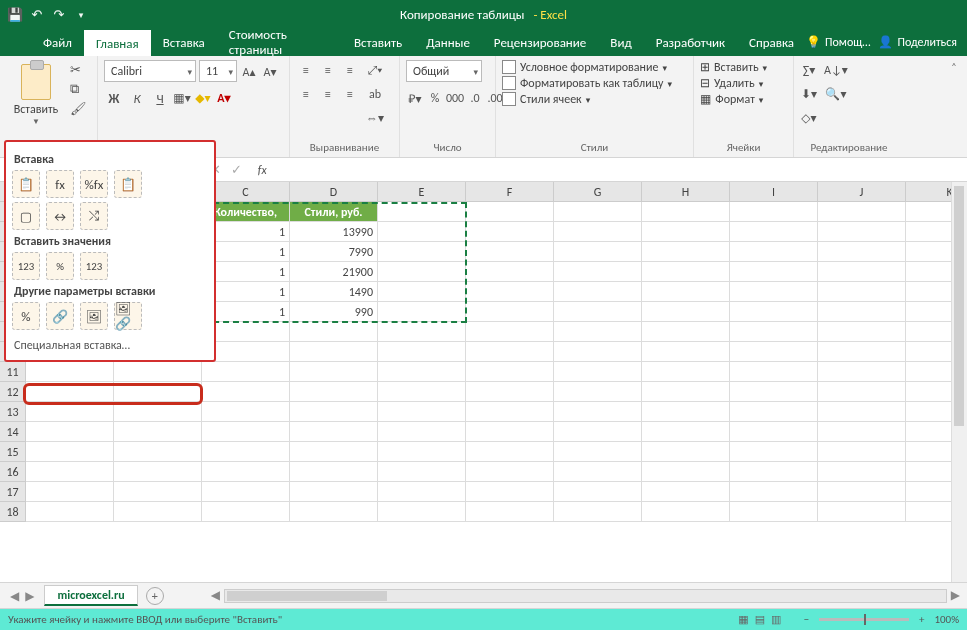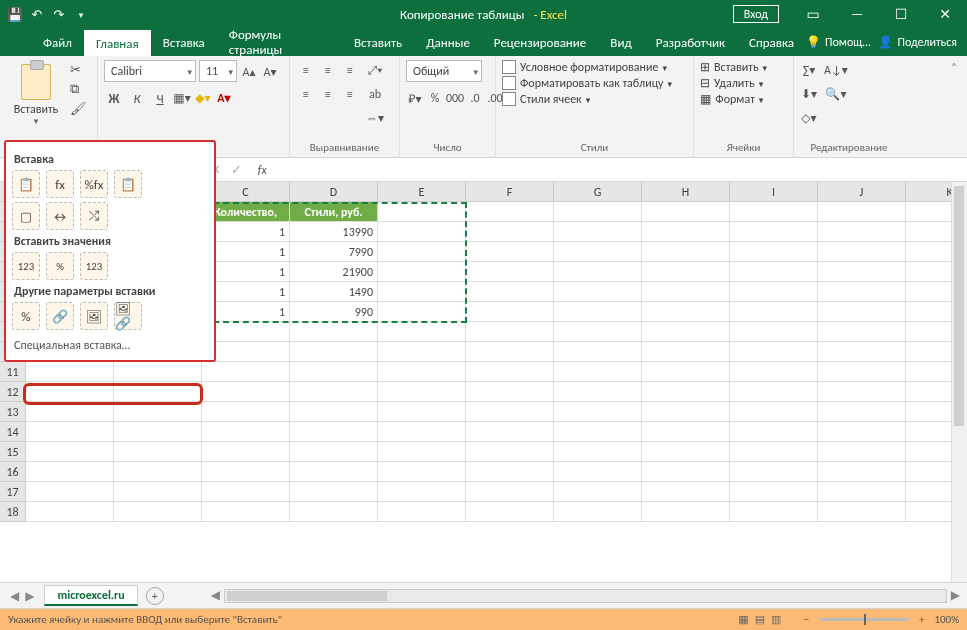--- a/index.html
+++ b/index.html
@@ -82,21 +82,21 @@
 
 
 .sheetbar { position: absolute; bottom: 22px; left: 0; right: 0; height: 26px; background: #f3f3f3; border-top: 1px solid #d5d5d5; display: flex; align-items: center; font-size: 12px; }
 .sheetbar .nav { display: flex; gap: 6px; padding: 0 10px; color: #888; }
 .sheetbar .tabx { padding: 2px 12px; border: 1px solid #ccc; border-bottom: 2px solid #0d6f3d; background: #fff; color: #0d6f3d; font-weight: 600; }
 .sheetbar .add { width: 18px; height: 18px; border: 1px solid #aaa; border-radius: 50%; display: flex; align-items: center; justify-content: center; margin-left: 8px; color: #666; }
 .hscroll { flex: 1; margin: 0 20px 0 60px; height: 14px; background: #e9e9e9; border: 1px solid #ccc; position: relative; }
 .hscroll .thumb { position: absolute; left: 2px; top: 1px; width: 160px; height: 10px; background: #cfcfcf; }
 
 
-.statusbar { position: absolute; bottom: 0; left: 0; right: 0; height: 22px; background: #fdba74; border-top: 1px solid #d5d5d5; display: flex; align-items: center; font-size: 11px; color: #555; padding: 0 8px; }
+.statusbar { position: absolute; bottom: 0; left: 0; right: 0; height: 22px; background: #5eead4; border-top: 1px solid #d5d5d5; display: flex; align-items: center; font-size: 11px; color: #555; padding: 0 8px; }
 .statusbar .zoom { margin-left: auto; display: flex; align-items: center; gap: 10px; }
 .zoom .slider { width: 90px; height: 3px; background: #bbb; position: relative; }
 .zoom .slider::before { content: ""; position: absolute; left: 50%; top: -4px; width: 2px; height: 11px; background: #666; }
 .viewbtns { display: flex; gap: 6px; margin-right: 12px; color: #666; }
 
 .vscroll { position: absolute; right: 0; top: 182px; bottom: 48px; width: 16px; background: #f0f0f0; border-left: 1px solid #ddd; }
 .vscroll .thumb { position: absolute; top: 4px; left: 2px; width: 10px; height: 240px; background: #cfcfcf; }
 </style>
 </head>
 <body>
@@ -105,34 +105,27 @@
   <div class="qat">
     <span class="icon">💾</span>
     <span class="icon">↶</span>
     <span class="icon">↷</span>
     <span class="icon" style="font-size:9px">▾</span>
   </div>
   <div class="title-text">
     <span>Копирование таблицы</span>
     <span class="t2"> - <span>Excel</span></span>
   </div>
-  <div class="winbtns">
-    <div class="signin">Вход</div>
-    <div class="winbtn">▭</div>
-    <div class="winbtn">—</div>
-    <div class="winbtn">☐</div>
-    <div class="winbtn">✕</div>
-  </div>
 </div>
 
 <div class="tabs">
   <div class="tab">Файл</div>
   <div class="tab active">Главная</div>
   <div class="tab">Вставка</div>
-  <div class="tab">Формулы страницы</div>
+  <div class="tab">Стоимость страницы</div>
   <div class="tab">Вставить</div>
   <div class="tab">Данные</div>
   <div class="tab">Рецензирование</div>
   <div class="tab">Вид</div>
   <div class="tab">Разработчик</div>
   <div class="tab">Справка</div>
   <div class="right">
     <div class="mini">
         <span>💡</span>
         <span>Помощ…</span>

